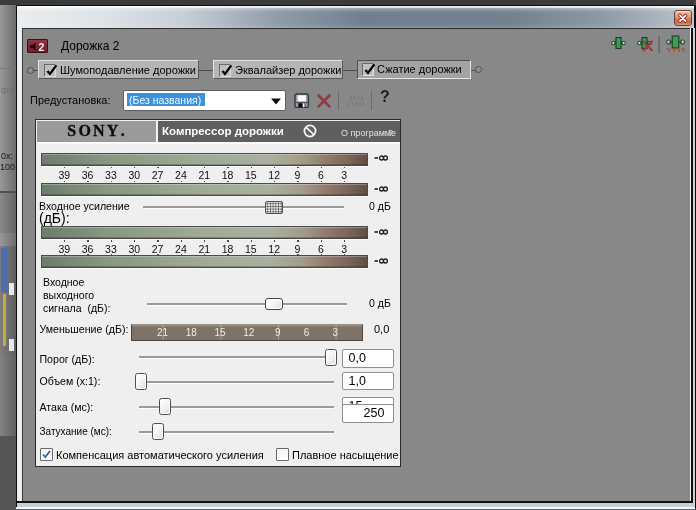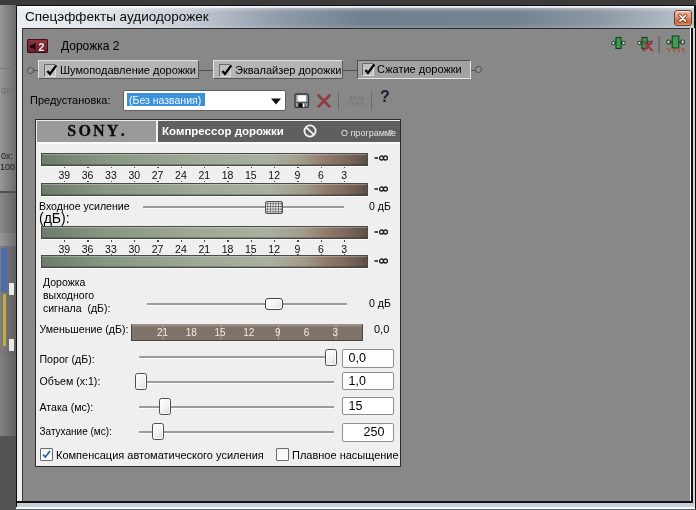--- a/index.html
+++ b/index.html
@@ -61,21 +61,20 @@
 
   <div class="abs" style="left:0;top:0;width:696px;height:5px;background:#3b3b3b;"></div>
 
   <div class="abs" style="left:695px;top:0;width:1px;height:510px;background:#4a4a4a;"></div>
 
   <div class="abs" style="left:15.5px;top:4.5px;width:680px;height:505.5px;background:#0e0e0e;"></div>
 
   <div class="abs" style="left:17px;top:6px;width:677px;height:22px;background:
     linear-gradient(180deg, rgba(255,255,255,.9) 0%, rgba(255,255,255,.85) 6%, rgba(255,255,255,.25) 12%, rgba(255,255,255,0) 30%, rgba(255,255,255,0) 82%, rgba(255,255,255,.14) 100%),
     linear-gradient(90deg, #eaedef 0%, #dfe4e8 12%, #c6cdd6 25%, #8e9aa7 39%, #718090 51%, #73828f 73%, #8c98a4 86%, #bcc5cd 100%);"></div>
-  <div class="abs lbl" style="left:25px;top:11px;font-size:13.5px;color:#0a0a0a;">Спецэффекты аудиодорожек</div>
 
   <div class="abs" style="left:674px;top:9.5px;width:17.5px;height:16.5px;border-radius:3px;background:linear-gradient(#f0b7a3 0%,#e39c82 40%,#d57c5c 55%,#cc6a47 82%,#e09c70 100%);border:1px solid #6e4136;box-sizing:border-box;box-shadow:inset 0 1px 0 rgba(255,255,255,.6);"></div>
   <svg class="abs" style="left:674px;top:9.5px;" width="17.5" height="16.5" viewBox="0 0 17.5 16.5">
     <path d="M5.9 5.4 L11.6 11.1 M11.6 5.4 L5.9 11.1" stroke="#7c2e1d" stroke-width="3.4" stroke-linecap="round"></path>
     <path d="M5.9 5.4 L11.6 11.1 M11.6 5.4 L5.9 11.1" stroke="#ffffff" stroke-width="1.7" stroke-linecap="round"></path>
   </svg>
 
   <div class="abs" style="left:17px;top:28px;width:4.5px;height:475px;background:#eceff1;"></div>
   <div class="abs" style="left:689.5px;top:28px;width:1.5px;height:475px;background:#f4f4f4;"></div>
   <div class="abs" style="left:691px;top:28px;width:1.5px;height:478px;background:#111;"></div>
@@ -266,21 +265,21 @@
       <line x1="0.5" y1="4" x2="4" y2="4" stroke="#1f1f1f" stroke-width="1.6"></line>
       <circle cx="7.6" cy="4" r="2" fill="none" stroke="#1f1f1f" stroke-width="1.3"></circle>
       <circle cx="11.4" cy="4" r="2" fill="none" stroke="#1f1f1f" stroke-width="1.3"></circle>
     </svg>
   <svg class="abs" style="left:374px;top:257px;" width="15" height="8" viewBox="0 0 15 8">
       <line x1="0.5" y1="4" x2="4" y2="4" stroke="#1f1f1f" stroke-width="1.6"></line>
       <circle cx="7.6" cy="4" r="2" fill="none" stroke="#1f1f1f" stroke-width="1.3"></circle>
       <circle cx="11.4" cy="4" r="2" fill="none" stroke="#1f1f1f" stroke-width="1.3"></circle>
     </svg>
 
-  <div class="lbl" style="left:43px;top:275.5px;font-size:10.5px;">Дорожка</div>
+  <div class="lbl" style="left:43px;top:275.5px;font-size:10.5px;">Входное</div>
   <div class="lbl" style="left:43px;top:288.5px;font-size:10.5px;">выходного</div>
   <div class="lbl" style="left:43px;top:301.5px;font-size:10.5px;">сигнала&nbsp;&nbsp;(дБ):</div>
   <div class="track" style="left:147px;top:302.5px;width:200px;"></div>
   <div class="abs" style="left:265px;top:297.5px;width:17.5px;height:12.5px;box-sizing:border-box;background:linear-gradient(135deg,#ffffff 0%,#f3f3f3 55%,#dcdcdc 100%);border:1px solid #454545;border-radius:3px;box-shadow:inset 0 0 0 1px #fdfdfd;"></div>
   <div class="lbl" style="left:369px;top:296.5px;font-size:10.5px;">0 дБ</div>
 
   <div class="lbl" style="left:39.5px;top:323px;font-size:10.6px;">Уменьшение (дБ):</div>
   <div class="abs" style="left:131px;top:323.5px;width:232px;height:17.5px;box-sizing:border-box;background:#7e7369;border:1px solid #4c453f;border-top-color:#9a9084;box-shadow:inset 0 1.5px 0 #978c81;"></div>
   <div class="abs" style="left:131.5px;top:324.5px;width:231px;height:15.5px;background:repeating-linear-gradient(90deg,transparent 0px,transparent 30.5px,rgba(245,238,228,0.32) 30.5px,rgba(245,238,228,0.32) 31.5px,transparent 31.5px,transparent 59.3px);background-size:57.6px 100%;"></div>
   <div class="abs" style="left:148.1px;top:328px;width:201.6px;height:10px;display:flex;">
@@ -305,21 +304,21 @@
   <div class="tbox" style="top:371.5px;">1,0</div>
 
   <div class="lbl" style="left:39.5px;top:400.5px;font-size:10.6px;">Атака (мс):</div>
   <div class="track" style="left:139px;top:405.5px;width:195px;"></div>
   <div class="vthumb" style="left:159px;top:397.5px;"></div>
   <div class="tbox" style="top:396.5px;">15</div>
 
   <div class="lbl" style="left:39.5px;top:425.5px;font-size:10px;">Затухание (мс):</div>
   <div class="track" style="left:139px;top:431px;width:195px;"></div>
   <div class="vthumb" style="left:152px;top:422.5px;"></div>
-  <div class="tbox" style="top:423px;padding-left:21px;">250</div>
+  <div class="tbox" style="top:404px;padding-left:21px;">250</div>
 
   <div class="cb7" style="left:39.5px;top:448px;"></div>
   <svg class="abs" style="left:39.5px;top:448px;" width="13" height="13" viewBox="0 0 13 13">
       <path d="M3 6.5 L5.3 9 L10 3" stroke="#3a62a8" stroke-width="1.8" fill="none"></path>
     </svg>
   <div class="lbl" style="left:56px;top:448.5px;font-size:11px;">Компенсация автоматического усиления</div>
   <div class="cb7" style="left:276px;top:448px;"></div>
   <div class="lbl" style="left:292px;top:448.5px;font-size:11px;">Плавное насыщение</div>
 
 </div>

